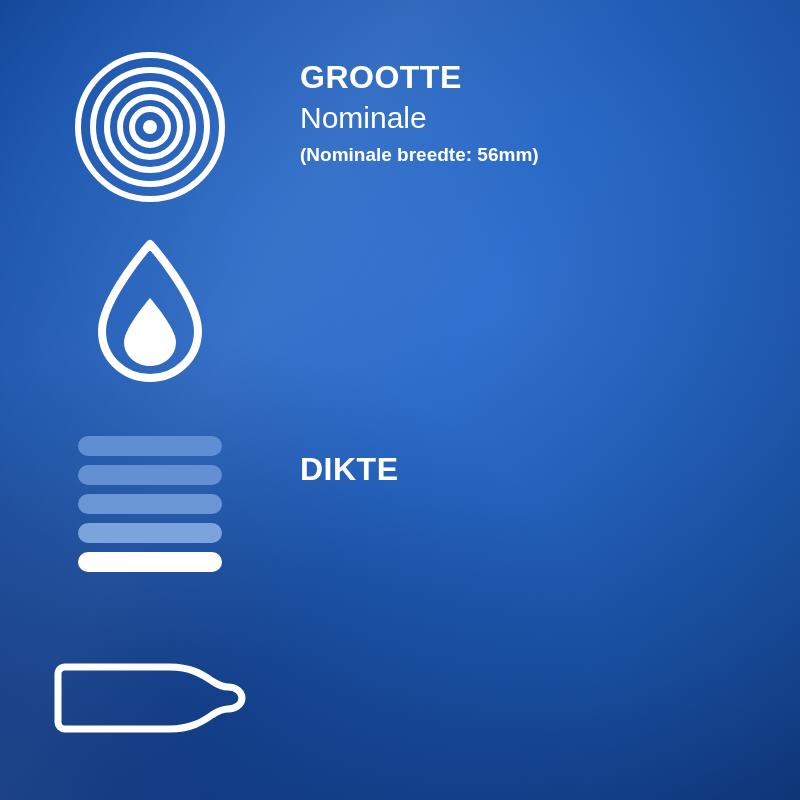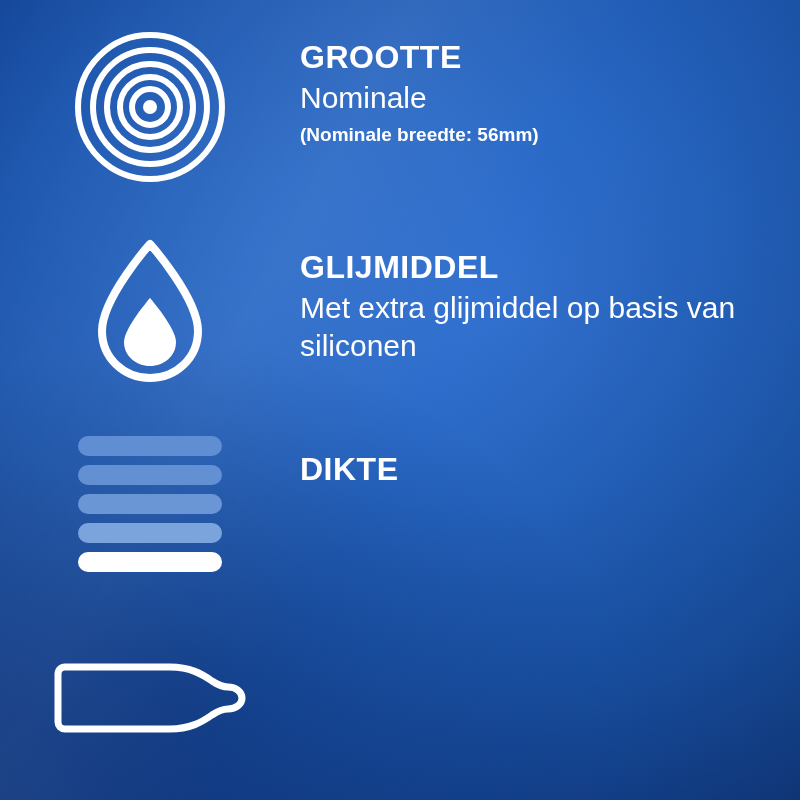--- a/index.html
+++ b/index.html
@@ -82,21 +82,21 @@
   }
   .feat-sub {
     color: #ffffff;
     font-size: 19px;
     font-weight: 700;
     line-height: 1.3;
     margin: 6px 0 0 0;
   }
 
   
-  #row-size      { top: 32px; }
+  #row-size      { top: 52px; }
   #row-lubricant { top: 236px; }
   #row-thickness { top: 432px; }
   #row-shape     { top: 608px; }
 
   #row-size .text-cell { padding-top: 8px; }
   #row-lubricant .text-cell { padding-top: 14px; }
   #row-thickness .text-cell { padding-top: 20px; }
   #row-shape .text-cell { padding-top: 6px; }
 
   
@@ -149,24 +149,20 @@
 
     <div class="feature-row" id="row-lubricant">
       <div class="icon-cell">
         <span>
           <svg width="120" height="150" viewBox="0 0 120 150">
             <path d="M60 8 C60 8 108 62 108 95 C108 122 86 142 60 142 C34 142 12 122 12 95 C12 62 60 8 60 8 Z" fill="none" stroke="#ffffff" stroke-width="8" stroke-linejoin="round"></path>
             <path d="M60 62 C60 62 86 92 86 106 C86 120 74 130 60 130 C46 130 34 120 34 106 C34 92 60 62 60 62 Z" fill="#ffffff"></path>
           </svg>
         </span>
       </div>
-      <div class="text-cell">
-        <p class="feat-title">GLIJMIDDEL</p>
-        <p class="feat-desc">Met extra glijmiddel op basis van siliconen</p>
-      </div>
     </div>
 
     <div class="feature-row" id="row-thickness">
       <div class="icon-cell">
         <div class="bars">
           <div class="bar b1"></div>
           <div class="bar b2"></div>
           <div class="bar b3"></div>
           <div class="bar b4"></div>
           <div class="bar b5"></div>

